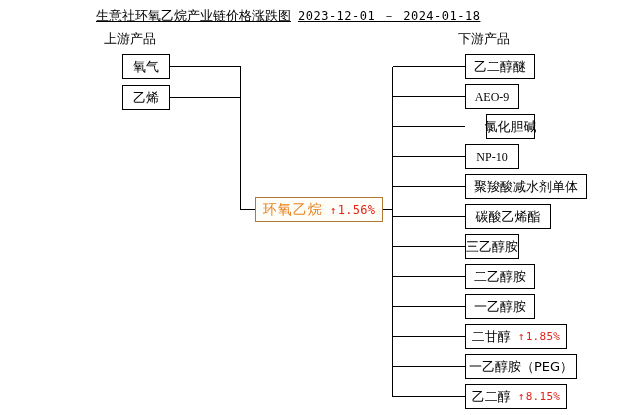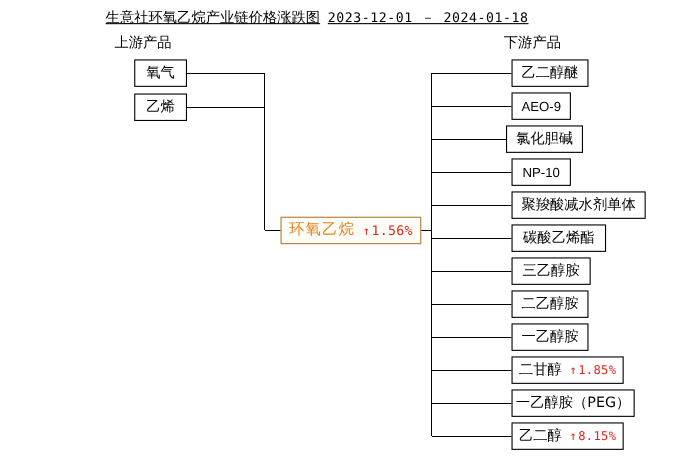--- a/index.html
+++ b/index.html
@@ -50,21 +50,21 @@
     display:flex;
     align-items:center;
     justify-content:center;
     padding:0 5px;
     white-space:nowrap;
     font-size:13px;
     color:#000;
   }
   .node .nm{line-height:1;}
   .node.latin .nm{
-    font-family:Liberation Sans, sans-serif;
+    font-family:Liberation Serif, serif;
     font-size:12px;
   }
   .node .pct{
     margin-left:7px;
     color:#e2231a;
     font-family:"DejaVu Sans Mono","Liberation Mono",monospace;
     font-size:11px;
     line-height:1;
     letter-spacing:0.3px;
   }
@@ -132,37 +132,37 @@
   </div>
 
   <div class="node" style="left:465px;top:54px;width:70px;">
     <span class="nm">乙二醇醚</span>
   </div>
 
   <div class="node latin" style="left:465px;top:84px;width:54px;">
     <span class="nm">AEO-9</span>
   </div>
 
-  <div class="node" style="left:460px;top:114px;width:70px;">
+  <div class="node" style="left:486px;top:114px;width:49px;">
     <span class="nm">氯化胆碱</span>
   </div>
 
   <div class="node latin" style="left:465px;top:144px;width:54px;">
     <span class="nm">NP-10</span>
   </div>
 
   <div class="node" style="left:465px;top:174px;width:122px;">
     <span class="nm">聚羧酸减水剂单体</span>
   </div>
 
   <div class="node" style="left:465px;top:204px;width:86px;">
     <span class="nm">碳酸乙烯酯</span>
   </div>
 
-  <div class="node" style="left:465px;top:234px;width:72px;">
+  <div class="node" style="left:465px;top:234px;width:54px;">
     <span class="nm">三乙醇胺</span>
   </div>
 
   <div class="node" style="left:465px;top:264px;width:70px;">
     <span class="nm">二乙醇胺</span>
   </div>
 
   <div class="node" style="left:465px;top:294px;width:70px;">
     <span class="nm">一乙醇胺</span>
   </div>

